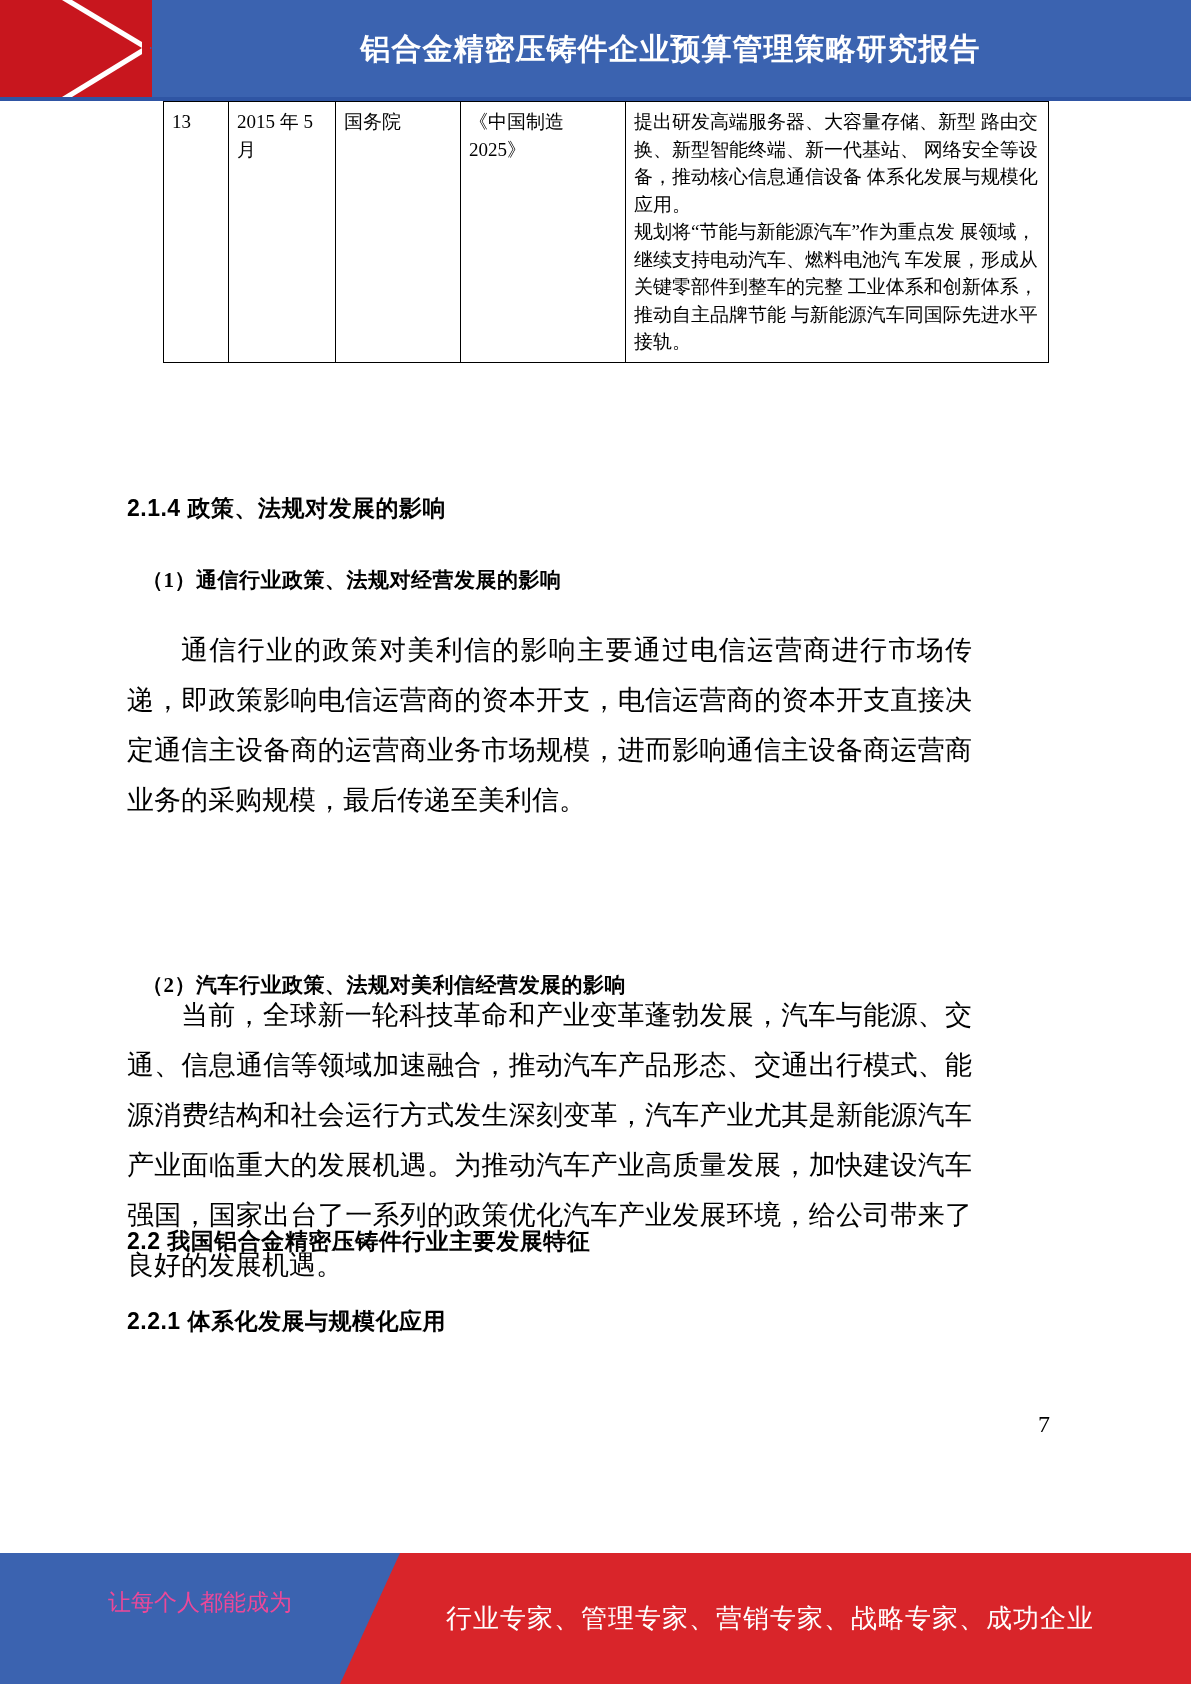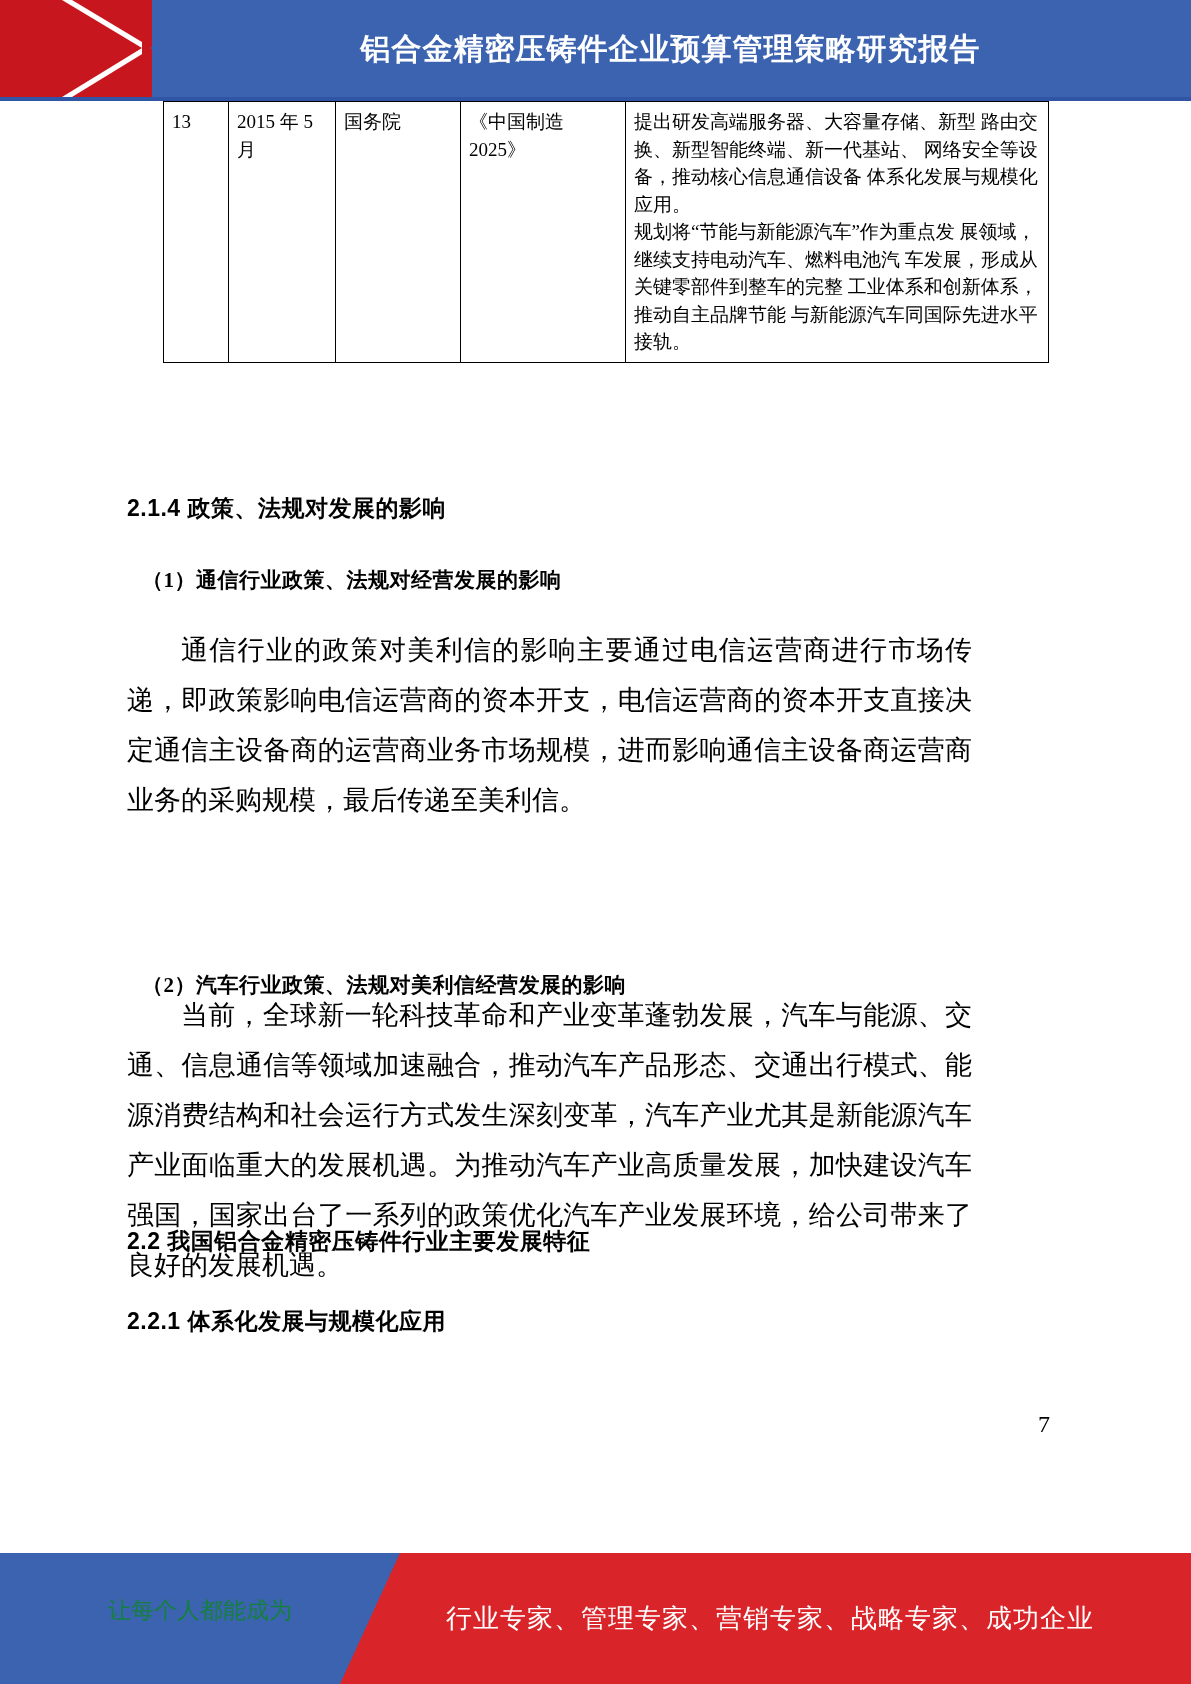--- a/index.html
+++ b/index.html
@@ -181,26 +181,26 @@
   .footer-red {
     position: absolute;
     bottom: 0; left: 340px;
     width: 851px;
     height: 131px;
     background: #d9252a;
     clip-path: polygon(60px 0, 851px 0, 851px 131px, 0 131px);
   }
   .footer-left-text {
     position: absolute;
-    bottom: 8px; left: 0;
+    bottom: 16px; left: 0;
     width: 400px;
     height: 131px;
     line-height: 131px;
     text-align: center;
-    color: #15803d;
+    color: #ec4899;
     font-size: 23px;
     font-family: "Liberation Sans", sans-serif;
   }
   .footer-right-text {
     position: absolute;
     bottom: 0; left: 420px;
     width: 700px;
     height: 131px;
     line-height: 131px;
     text-align: center;

